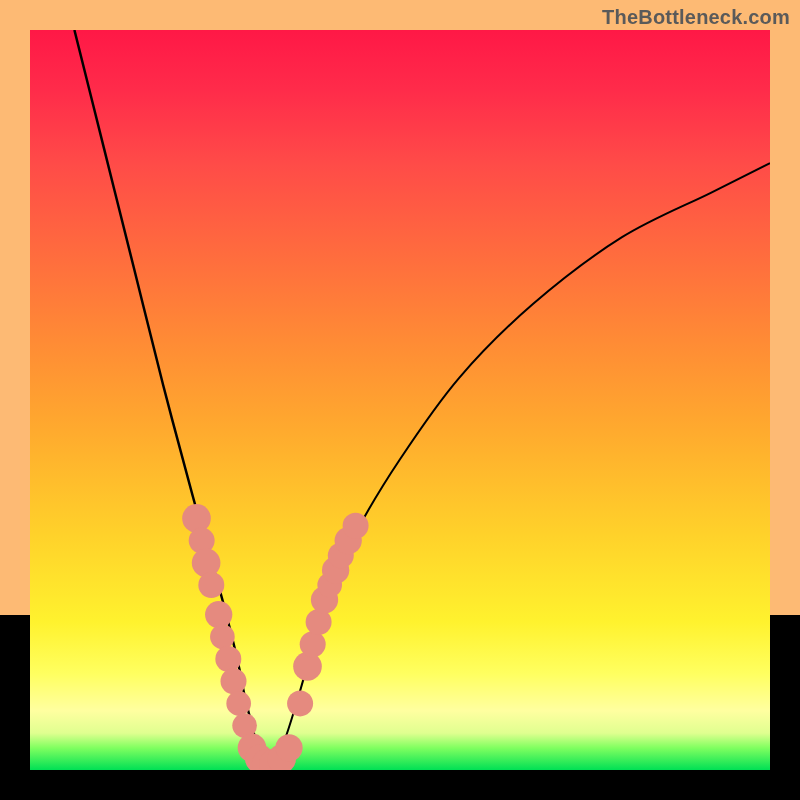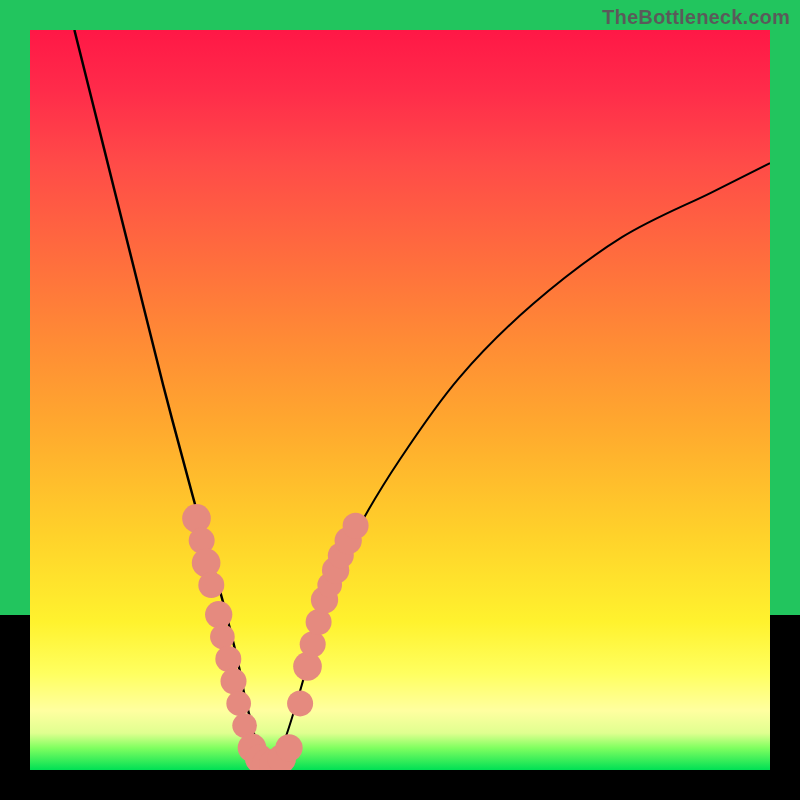--- a/index.html
+++ b/index.html
@@ -1,21 +1,21 @@
 <!DOCTYPE html>
 <html><head>
 <meta charset="utf-8">
 <style>
   * { margin: 0; padding: 0; box-sizing: border-box; }
   html, body { width: 800px; height: 800px; overflow: hidden; background: #000; }
   .frame {
     position: relative;
     width: 800px;
     height: 615px;
-    background: #22c55e;
+    background: #fdba74;
   }
   .plot-area {
     position: absolute;
     left: 30px;
     top: 30px;
     width: 740px;
     height: 740px;
     background: linear-gradient(to bottom,
       #ff1846 0%,
       #ff2b4a 8%,

